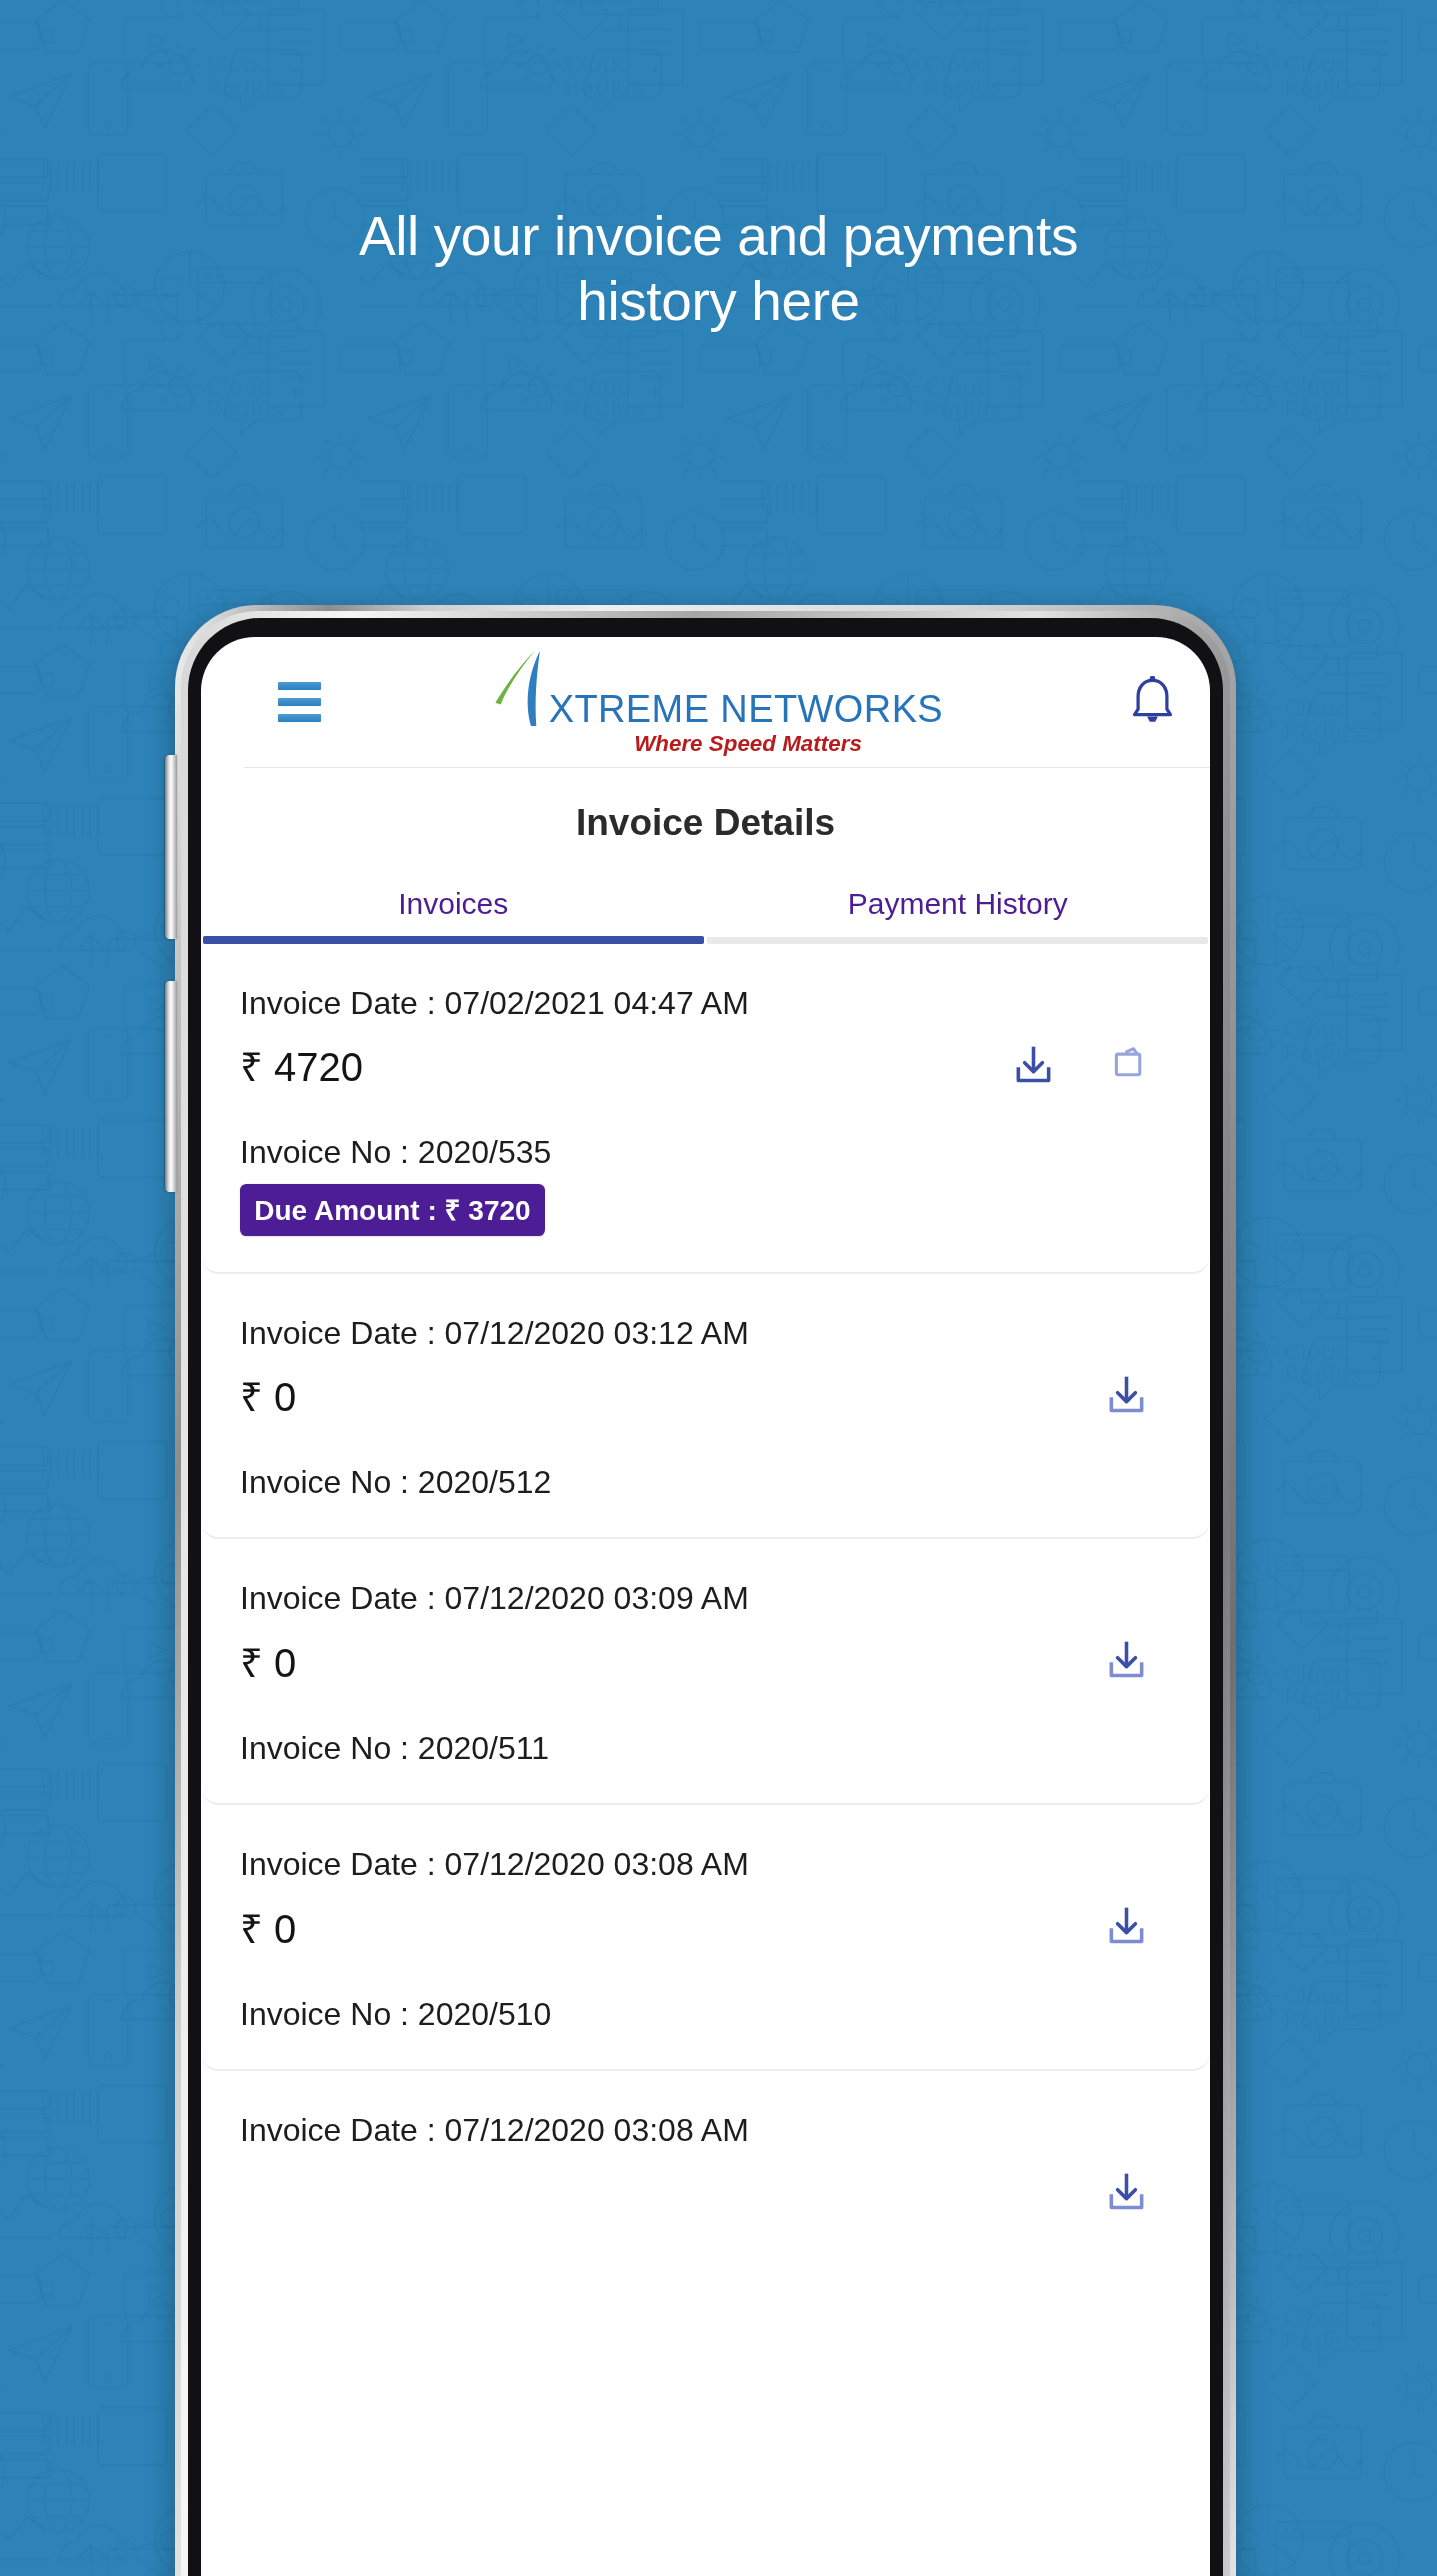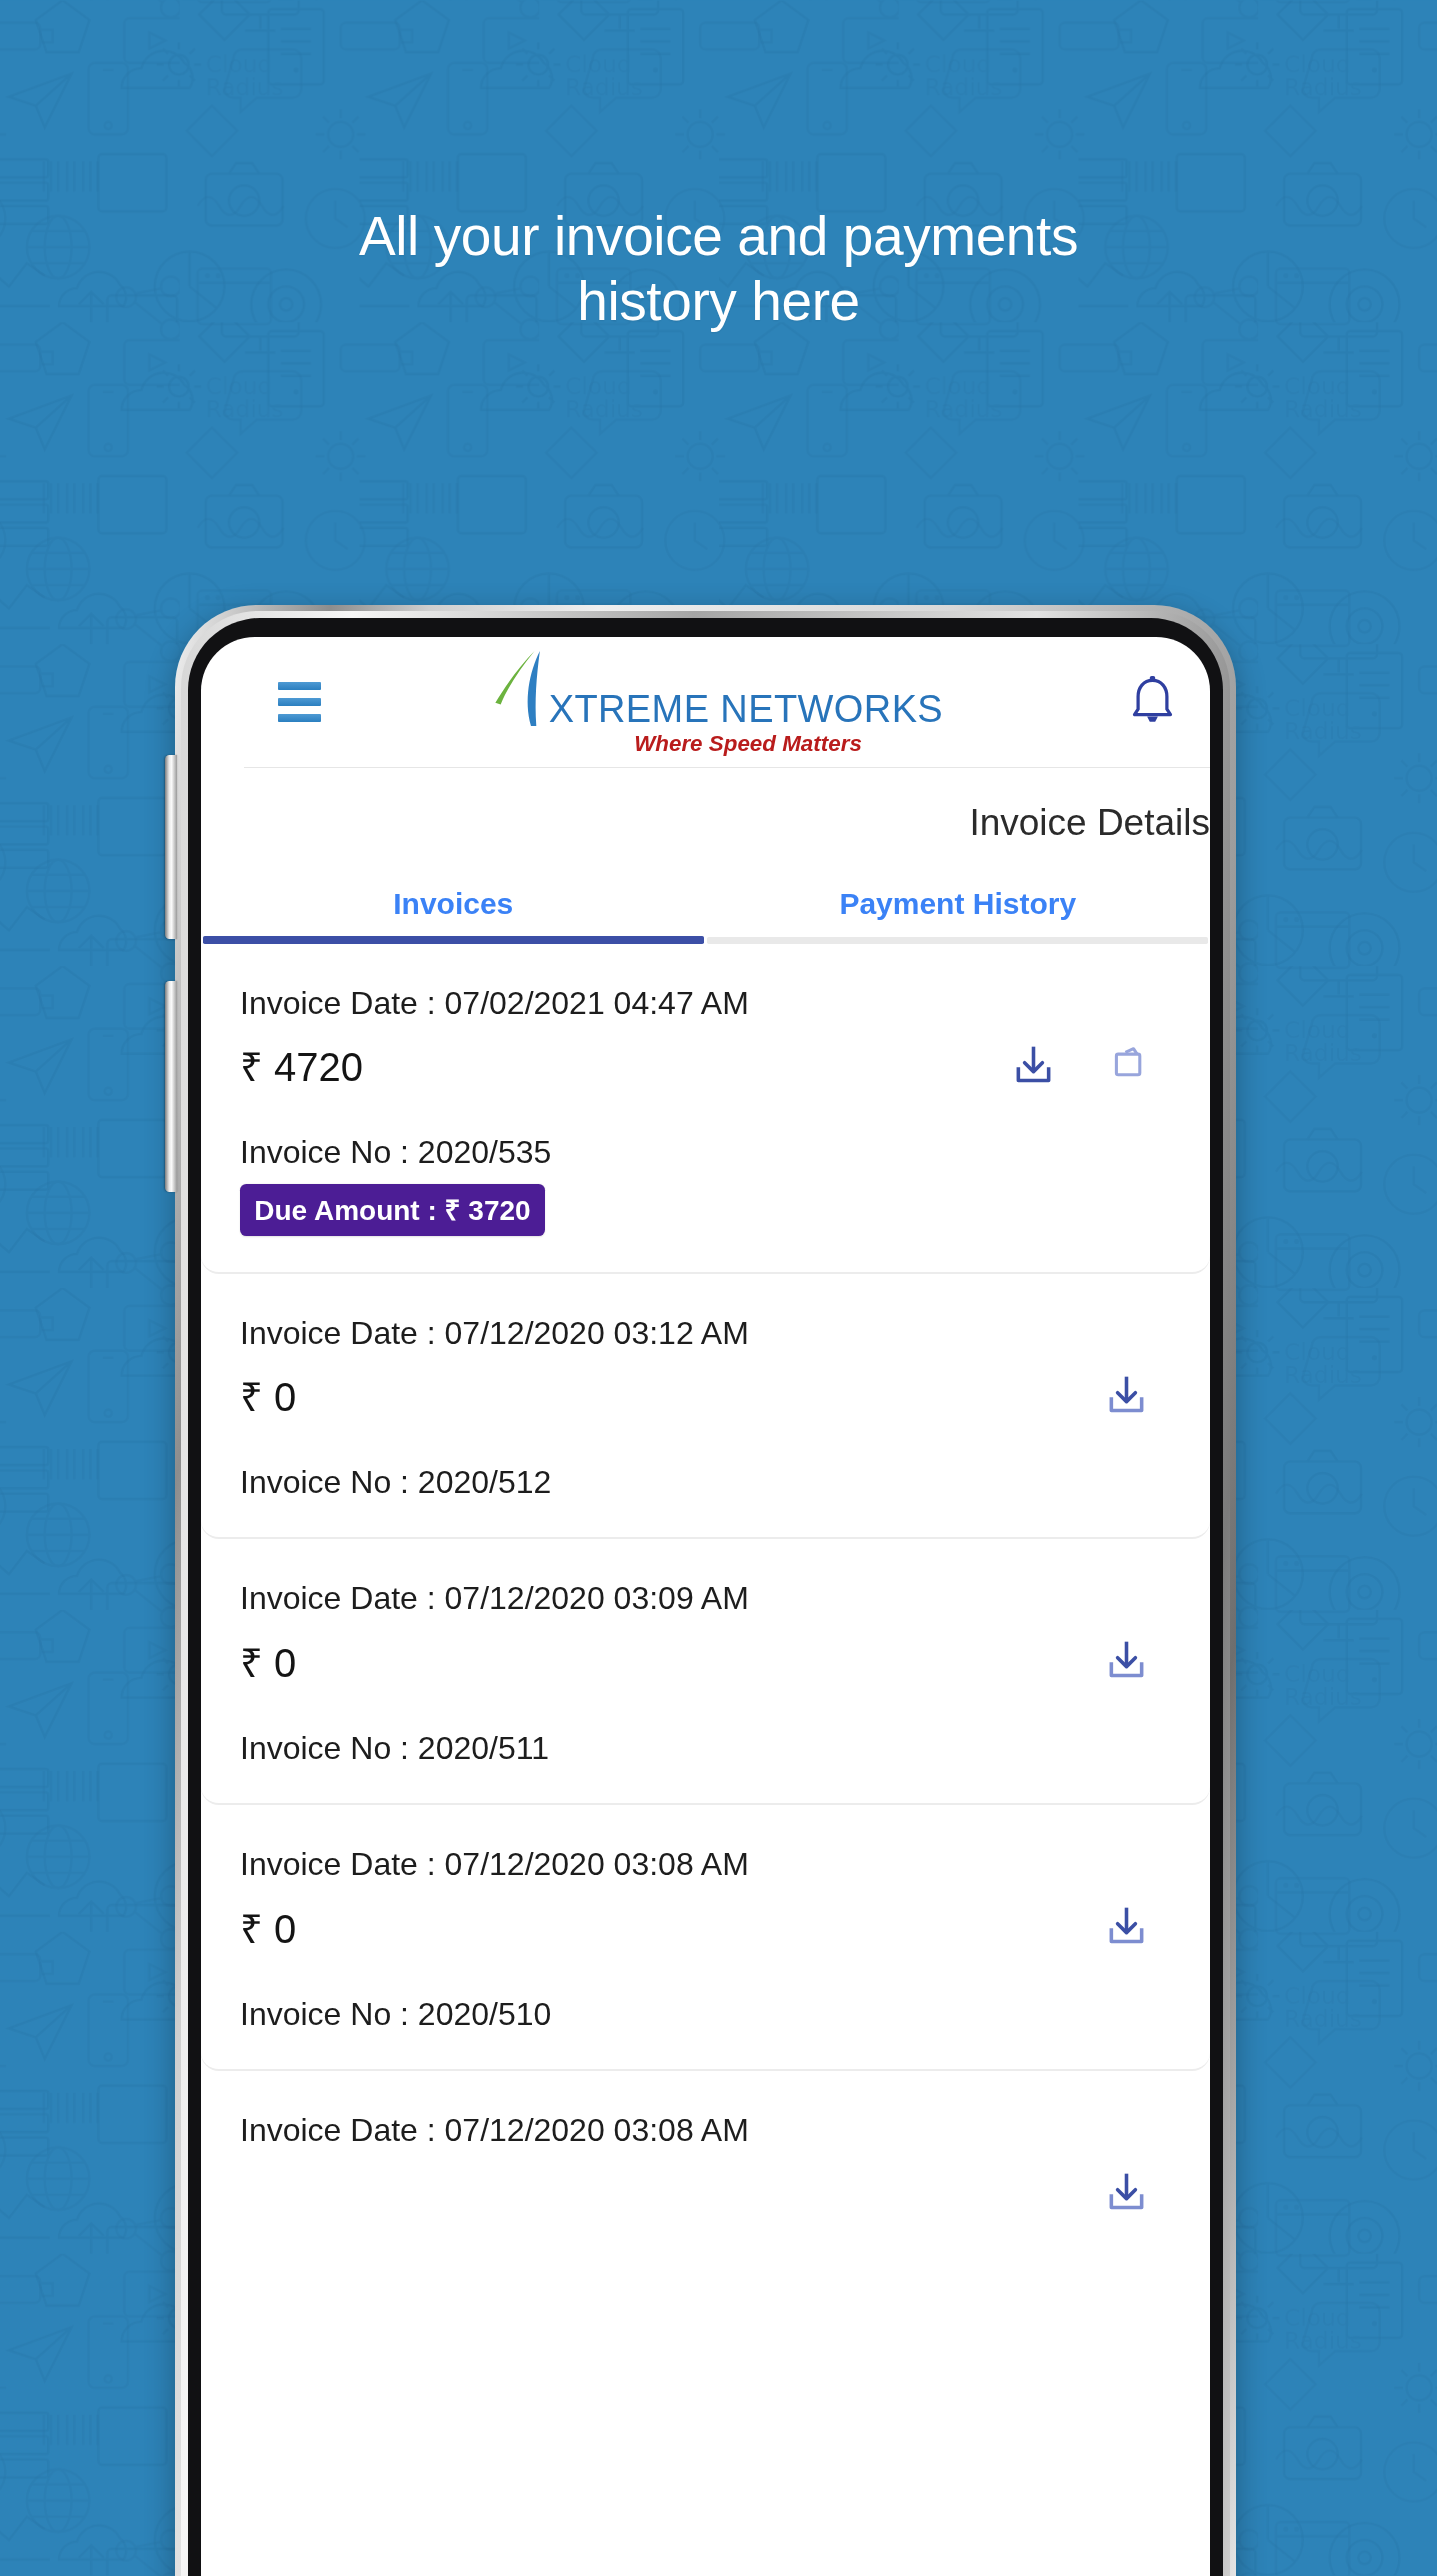--- a/index.html
+++ b/index.html
@@ -99,32 +99,32 @@
   }
   .logo-tag{
     font-size:22.4px; font-style:italic; font-weight:700; color:#b91c1c;
     line-height:1; margin-top:4.5px; margin-left:63px; white-space:nowrap;
     font-family:"Liberation Sans", sans-serif;
   }
   .bell{ width:55px; display:flex; justify-content:flex-end; cursor:pointer; }
 
   
   .page-title{
-    text-align:right;
+    text-align:center;
     font-size:37px;
     color:#2b2b2b;
     padding:34px 0 30px 0;
-    font-weight:400;
+    font-weight:700;
   }
 
   
   .tabs{ display:flex; }
   .tab{
     flex:1; text-align:center; padding:12.5px 0 23px 0;
-    font-size:30px; font-weight:700; color:#3b82f6; cursor:pointer;
+    font-size:30px; font-weight:400; color:#4c1d95; cursor:pointer;
     position:relative;
   }
   .tab .underline{
     position:absolute; left:1.8px; right:1.8px; bottom:0; height:6.3px;
     background:#e9e9e9; border-radius:1.8px;
   }
   .tab.active .underline{ background:#3c4fa6; height:7.2px; }
 
   
   .invoice-list{ padding:0; }

